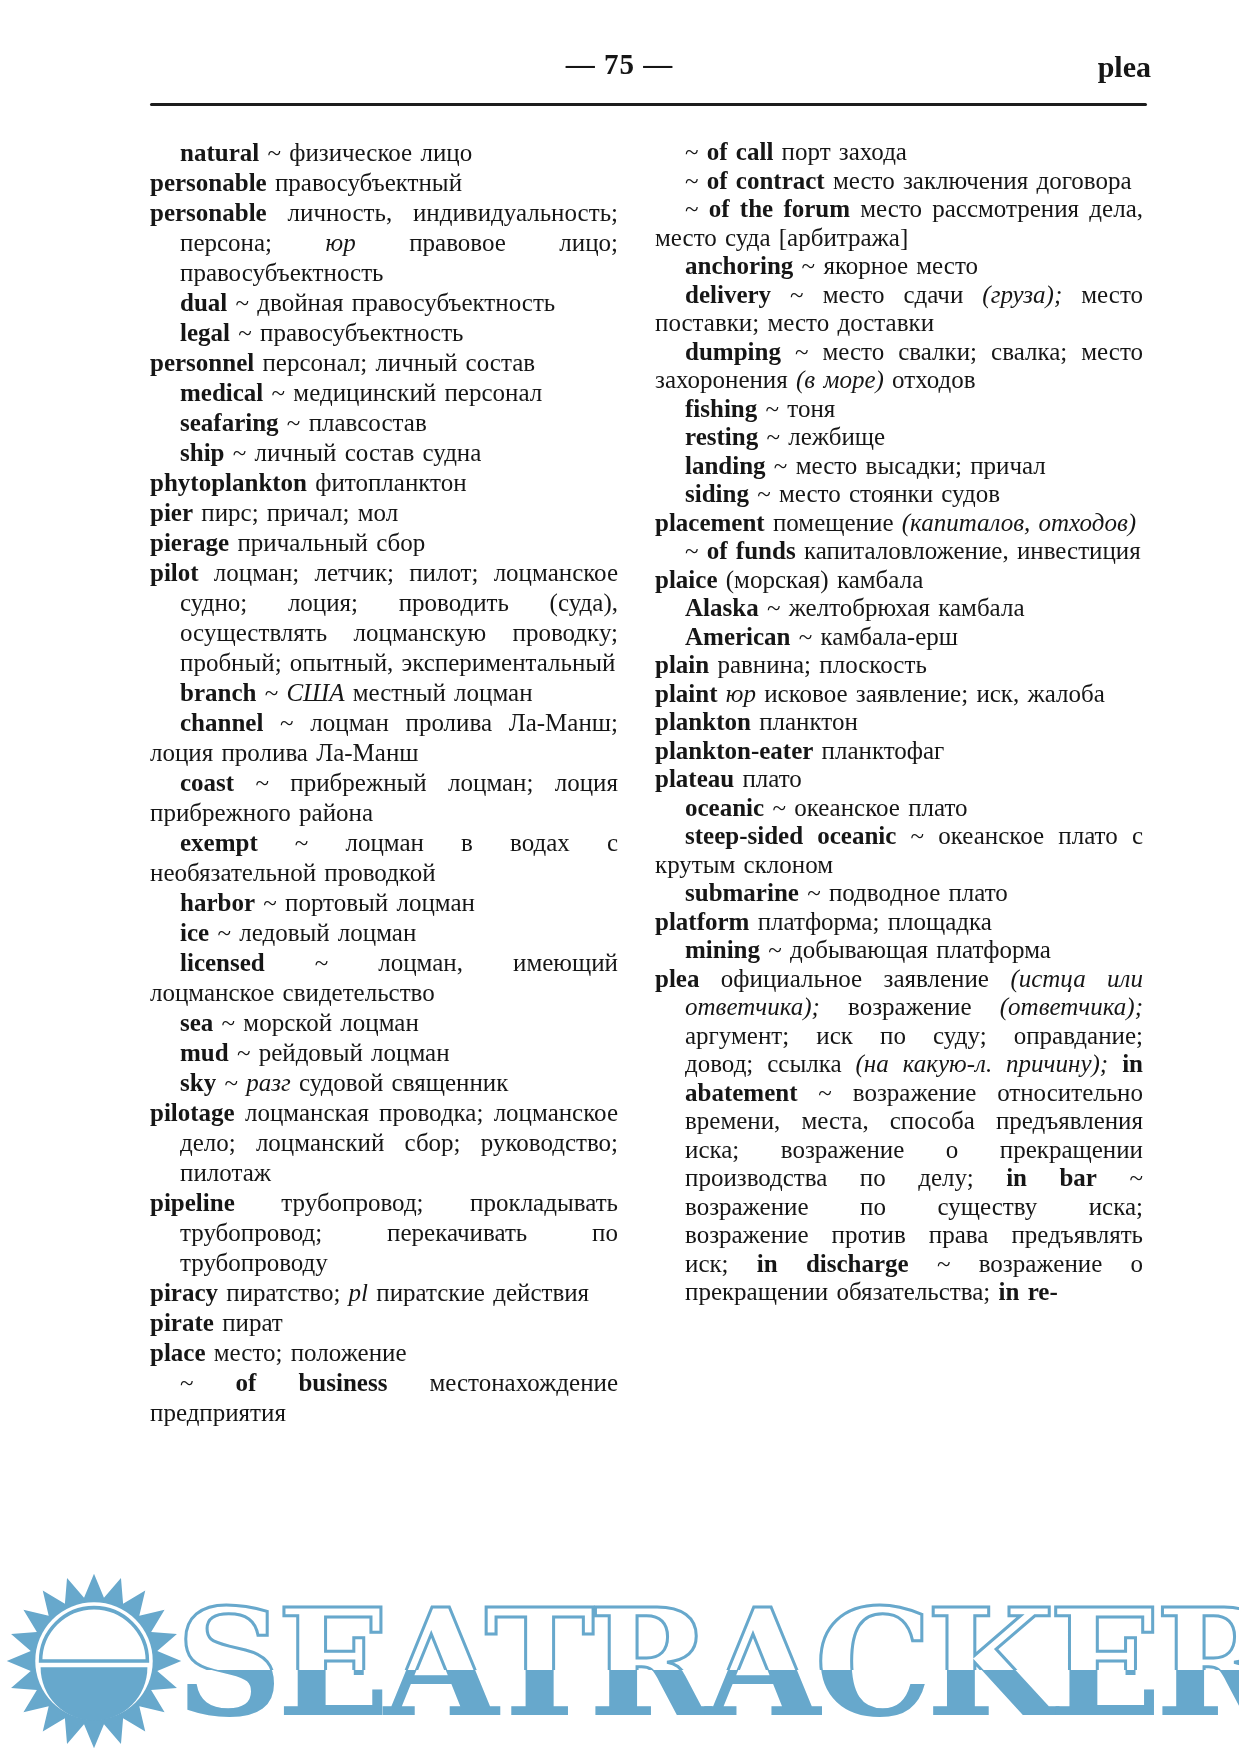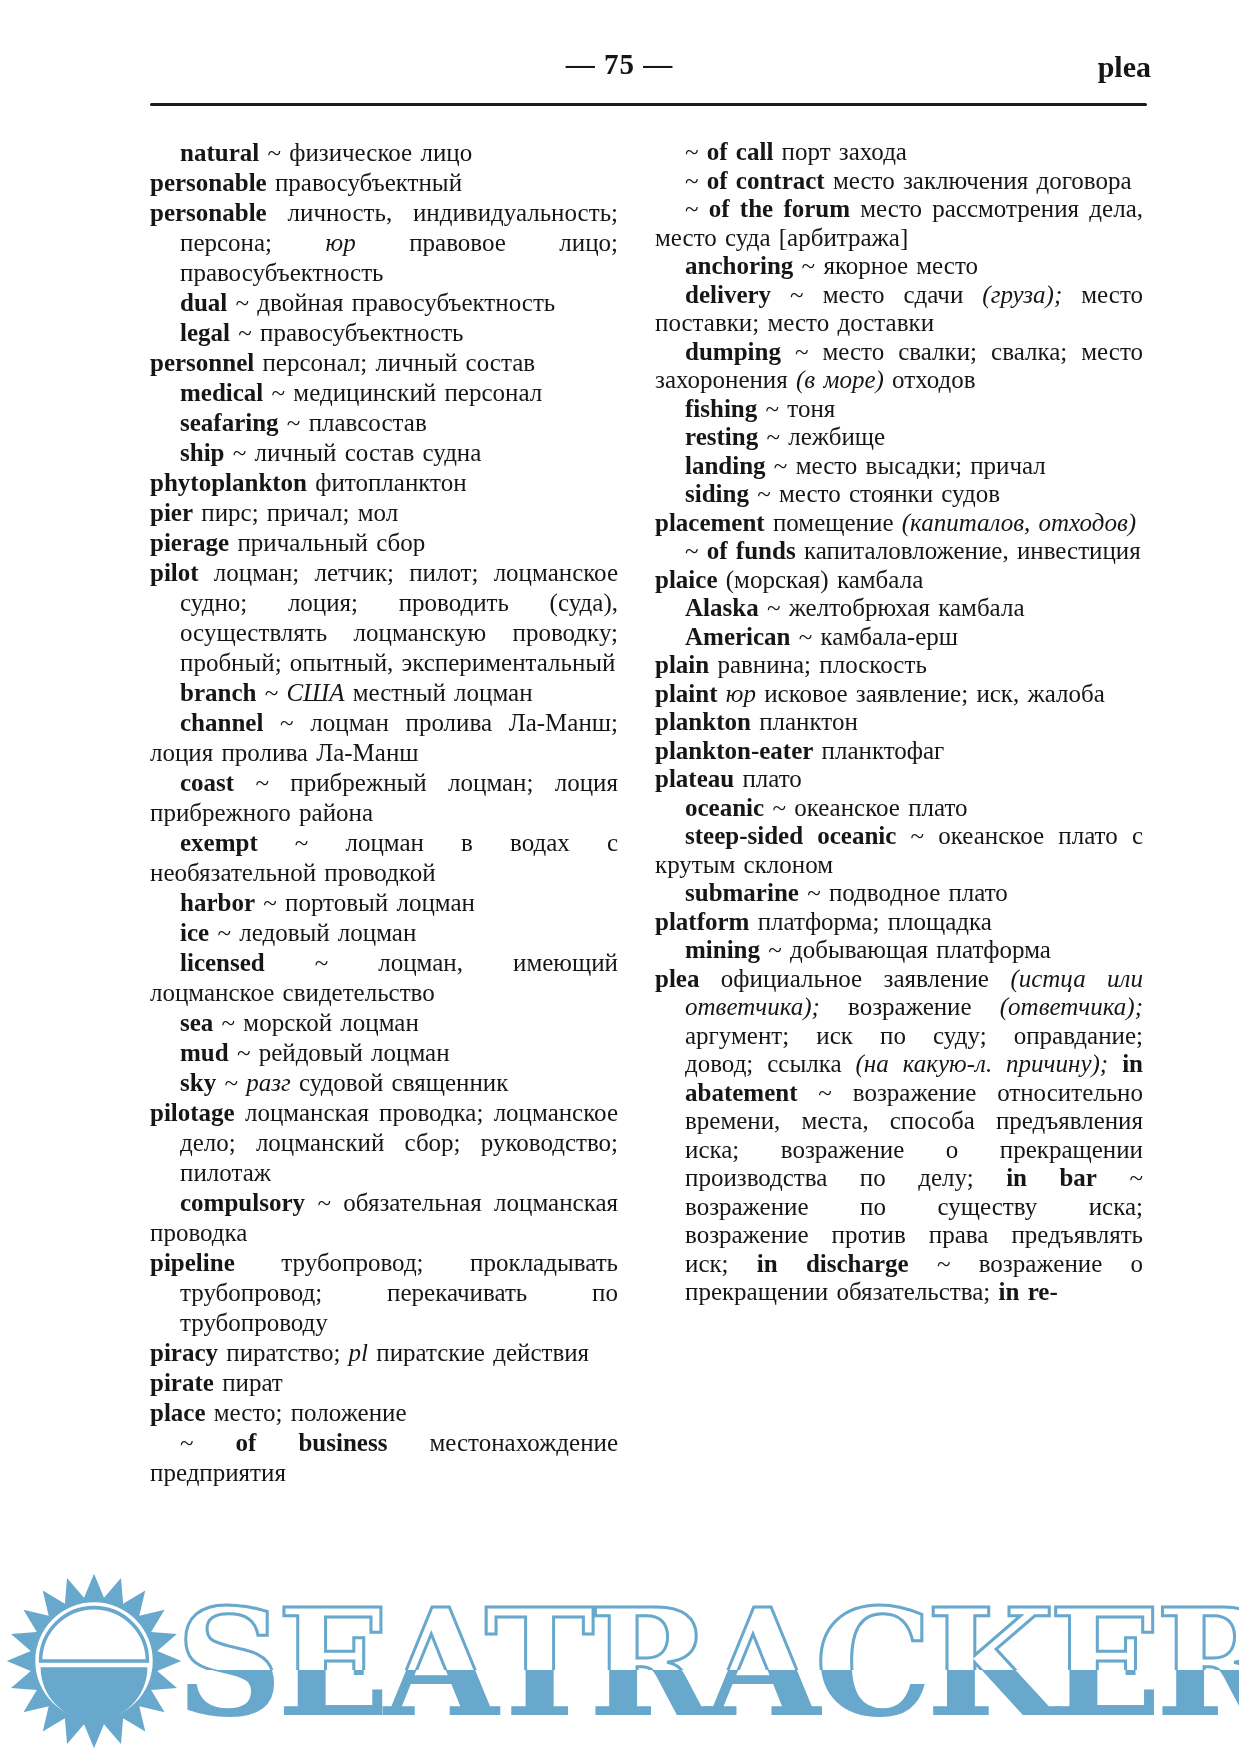--- a/index.html
+++ b/index.html
@@ -84,21 +84,20 @@
       <p class="entry sub"><span class="hw">channel</span><span class="tx"> ~ лоцман пролива Ла-Манш; лоция пролива Ла-Манш</span></p>
       <p class="entry sub"><span class="hw">coast</span><span class="tx"> ~ прибрежный лоцман; лоция прибрежного района</span></p>
       <p class="entry sub"><span class="hw">exempt</span><span class="tx"> ~ лоцман в водах с необязательной проводкой</span></p>
       <p class="entry sub"><span class="hw">harbor</span><span class="tx"> ~ портовый лоцман</span></p>
       <p class="entry sub"><span class="hw">ice</span><span class="tx"> ~ ледовый лоцман</span></p>
       <p class="entry sub"><span class="hw">licensed</span><span class="tx"> ~ лоцман, имеющий лоцманское свидетельство</span></p>
       <p class="entry sub"><span class="hw">sea</span><span class="tx"> ~ морской лоцман</span></p>
       <p class="entry sub"><span class="hw">mud</span><span class="tx"> ~ рейдовый лоцман</span></p>
       <p class="entry sub"><span class="hw">sky</span><span class="tx"> ~ </span><span class="it">разг</span><span class="tx"> судовой священник</span></p>
       <p class="entry main"><span class="hw">pilotage</span><span class="tx"> лоцманская проводка; лоцманское дело; лоцманский сбор; руководство; пилотаж</span></p>
-      <p class="entry sub"><span class="hw">compulsory</span><span class="tx"> ~ обязательная лоцманская проводка</span></p>
       <p class="entry main gap"><span class="hw">pipeline</span><span class="tx"> трубопровод; прокладывать трубопровод; перекачивать по трубопроводу</span></p>
       <p class="entry main gap"><span class="hw">piracy</span><span class="tx"> пиратство; </span><span class="it">pl</span><span class="tx"> пиратские действия</span></p>
       <p class="entry main gap"><span class="hw">pirate</span><span class="tx"> пират</span></p>
       <p class="entry main gap"><span class="hw">place</span><span class="tx"> место; положение</span></p>
       <p class="entry sub"><span class="tx">~ </span><span class="hw">of business</span><span class="tx"> местонахождение предприятия</span></p>
     </div>
   <div class="col" id="col-right">
       <p class="entry sub"><span class="tx">~ </span><span class="hw">of call</span><span class="tx"> порт захода</span></p>
       <p class="entry sub"><span class="tx">~ </span><span class="hw">of contract</span><span class="tx"> место заключения договора</span></p>
       <p class="entry sub"><span class="tx">~ </span><span class="hw">of the forum</span><span class="tx"> место рассмотрения дела, место суда [арбитража]</span></p>

